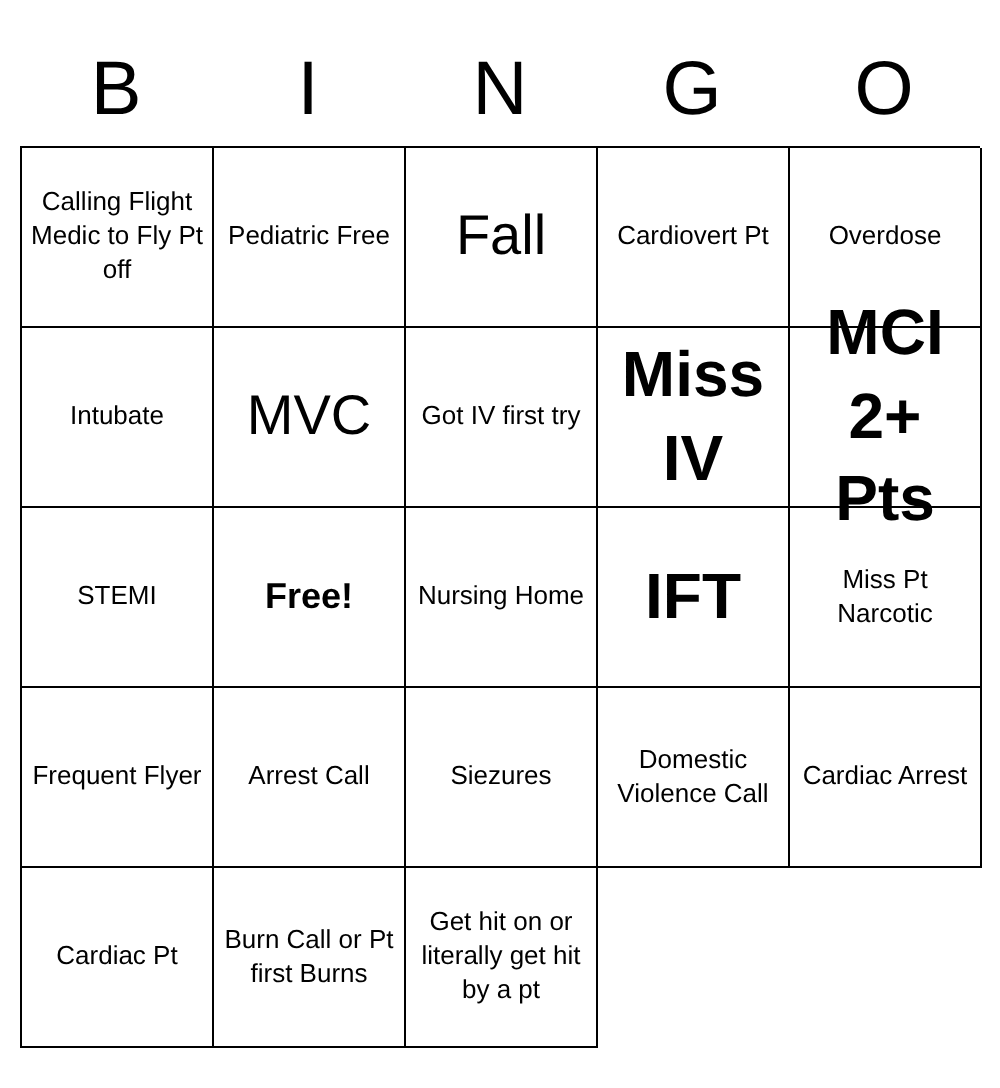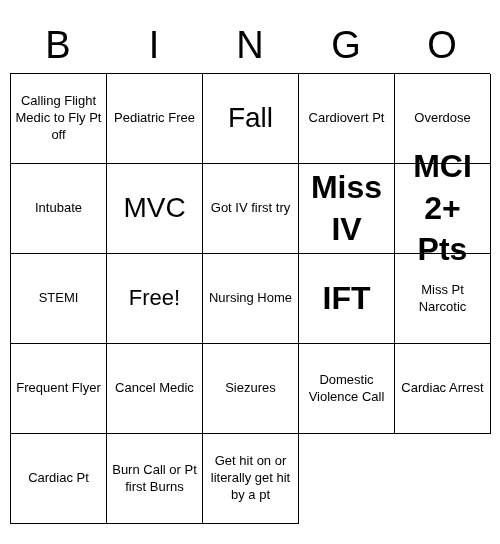--- a/index.html
+++ b/index.html
@@ -63,22 +63,22 @@
       font-size: 28px;
       font-weight: normal;
     }
 
     .bingo-cell.xl-text {
       font-size: 32px;
       font-weight: bold;
     }
 
     .bingo-cell.free {
-      font-size: 22px;
-      font-weight: normal;
+      font-size: 18px;
+      font-weight: bold;
     }
   </style>
 </head>
 <body>
 
 <div class="bingo-container">
   <div class="bingo-title">
     <span class="bingo-letter">B</span>
     <span class="bingo-letter">I</span>
     <span class="bingo-letter">N</span>
@@ -95,21 +95,21 @@
       <div class="bingo-cell large-text">MVC</div>
       <div class="bingo-cell">Got IV first try</div>
       <div class="bingo-cell xl-text">Miss IV</div>
       <div class="bingo-cell xl-text">MCI 2+ Pts</div>
       <div class="bingo-cell">STEMI</div>
       <div class="bingo-cell free">Free!</div>
       <div class="bingo-cell">Nursing Home</div>
       <div class="bingo-cell xl-text">IFT</div>
       <div class="bingo-cell">Miss Pt Narcotic</div>
       <div class="bingo-cell">Frequent Flyer</div>
-      <div class="bingo-cell">Cancel Medic</div>
+      <div class="bingo-cell">Arrest Call</div>
       <div class="bingo-cell">Siezures</div>
       <div class="bingo-cell">Domestic Violence Call</div>
       <div class="bingo-cell">Cardiac Arrest</div>
       <div class="bingo-cell">Cardiac Pt</div>
       <div class="bingo-cell">Burn Call or Pt first Burns</div>
       <div class="bingo-cell">Get hit on or literally get hit by a pt</div>
     </div>
 </div>
 
 </body></html>

